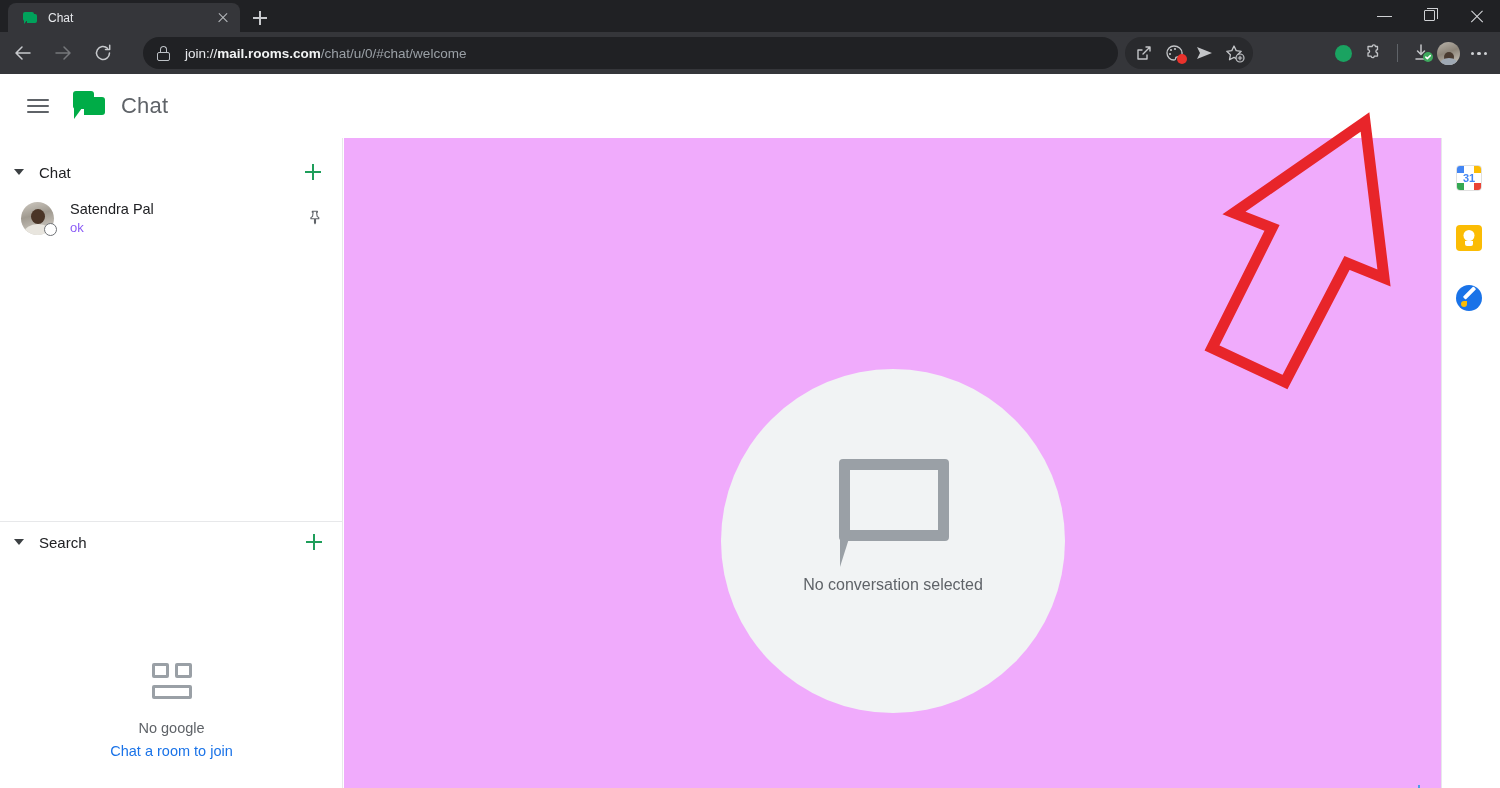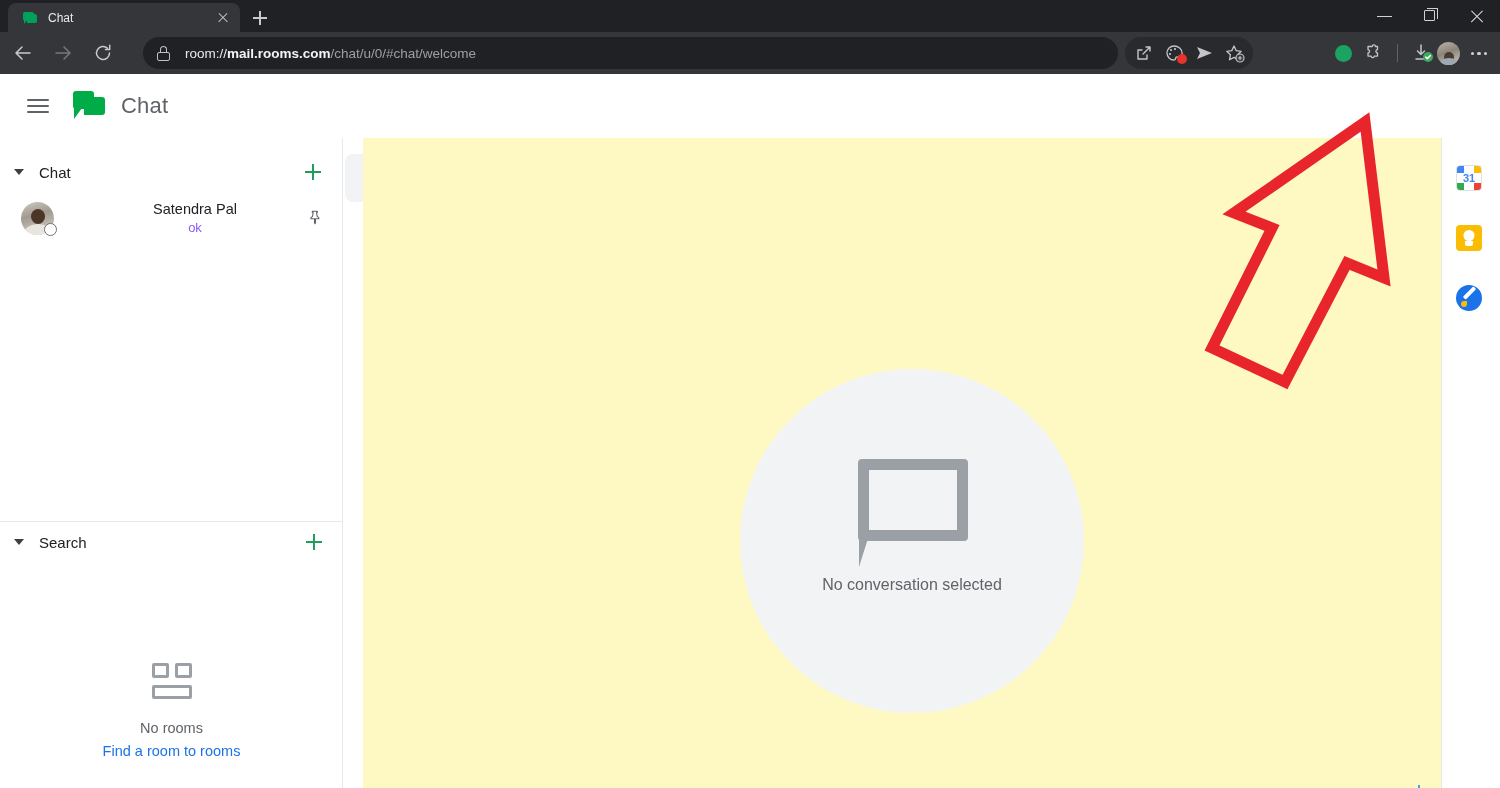--- a/index.html
+++ b/index.html
@@ -233,21 +233,21 @@
     width: 14px; height: 15px; border-radius: 50%; background: #4a3527; transform: translateX(-50%);
   }
   .convo-av .ph:after {
     content: ""; position: absolute; left: 50%; bottom: -7px;
     width: 28px; height: 18px; border-radius: 50% 50% 0 0; background: #e8e5de; transform: translateX(-50%);
   }
   .pres {
     position: absolute; right: -3px; bottom: -1px; width: 13px; height: 13px;
     border-radius: 50%; background: #fff; border: 1.6px solid #6f7276;
   }
-  .convo-txt { flex: 1; margin-left: 30px; text-align: center; }
+  .convo-txt { flex: 1; margin-left: 16px; }
   .convo-name { font-size: 14.5px; color: #202124; line-height: 19px; }
   .convo-prev { font-size: 13px; color: #8b5cf6; line-height: 18px; }
   .pin-ic { width: 18px; height: 18px; position: relative; }
 
   .srow { position: absolute; left: 0; width: 343px; height: 1px; background: #e7e8ea; }
   .srow.a { top: 383px; }
 
   .rooms-empty {
     position: absolute; left: 0; top: 525px; width: 343px; text-align: center;
   }
@@ -260,21 +260,21 @@
   .rooms-ic .sq.r { left: 26px; }
   .rooms-ic .bar {
     position: absolute; left: 3px; top: 22px; width: 40px; height: 14px;
     border: 3px solid #9aa0a6; border-radius: 2px;
   }
   .rooms-none { font-size: 14.5px; color: #5f6368; line-height: 22px; }
   .rooms-link { font-size: 14.5px; color: #1a73e8; line-height: 22px; display: inline-block; margin-top: 1px; }
 
   
   .main {
-    position: absolute; left: 363px; top: 64px; width: 1098px; height: 650px; background: #fef9c3;
+    position: absolute; left: 344px; top: 64px; width: 1098px; height: 650px; background: #f0abfc;
   }
   .empty-circle {
     position: absolute; left: 377px; top: 231px; width: 344px; height: 344px;
     border-radius: 50%; background: #f1f3f4;
   }
   .bubble-ic {
     position: absolute; left: 495px; top: 321px; width: 110px; height: 108px;
   }
   .bubble-ic .box {
     position: absolute; left: 0; top: 0; width: 110px; height: 82px;
@@ -377,21 +377,21 @@
           <path d="M16.7 2.2v4.2h-4.2" stroke="#c8cacd" stroke-width="1.5" fill="none" stroke-linecap="round" stroke-linejoin="round"></path>
         </svg>
     </div>
   </div>
 
   <div class="omnibox">
     <div class="lock">
         <span class="shk"></span>
         <span class="body"></span>
       </div>
-    <div class="url"><span class="scheme">room://</span><b>mail.rooms.com</b><span>/chat/u/0/#chat/welcome</span></div>
+    <div class="url"><span class="scheme">join://</span><b>mail.rooms.com</b><span>/chat/u/0/#chat/welcome</span></div>
   </div>
 
   <div class="ext-group">
     <div class="ext">
       <svg width="30" height="30" viewBox="0 0 30 30">
           <path d="M17 9h4v4M21 9l-7 7M18 17v4H9V12h4" stroke="#c3c5c8" stroke-width="1.4" fill="none" stroke-linecap="round" stroke-linejoin="round"></path>
         </svg>
     </div>
     <div class="ext">
       <svg width="30" height="30" viewBox="0 0 30 30">
@@ -540,22 +540,22 @@
         <span class="sect-title">Search</span>
         <span class="plus-btn"></span>
       </div>
 
       <div class="rooms-empty">
         <div class="rooms-ic">
           <span class="sq l"></span>
             <span class="sq r"></span>
             <span class="bar"></span>
         </div>
-        <div class="rooms-none">No rooms</div>
-        <a class="rooms-link">Find a room to rooms</a>
+        <div class="rooms-none">No google</div>
+        <a class="rooms-link">Chat a room to join</a>
       </div>
 
     </div>
 
     <div class="main">
       <div class="empty-circle"></div>
       <div class="bubble-ic">
         <span class="box"></span>
           <span class="tail"></span>
       </div>

